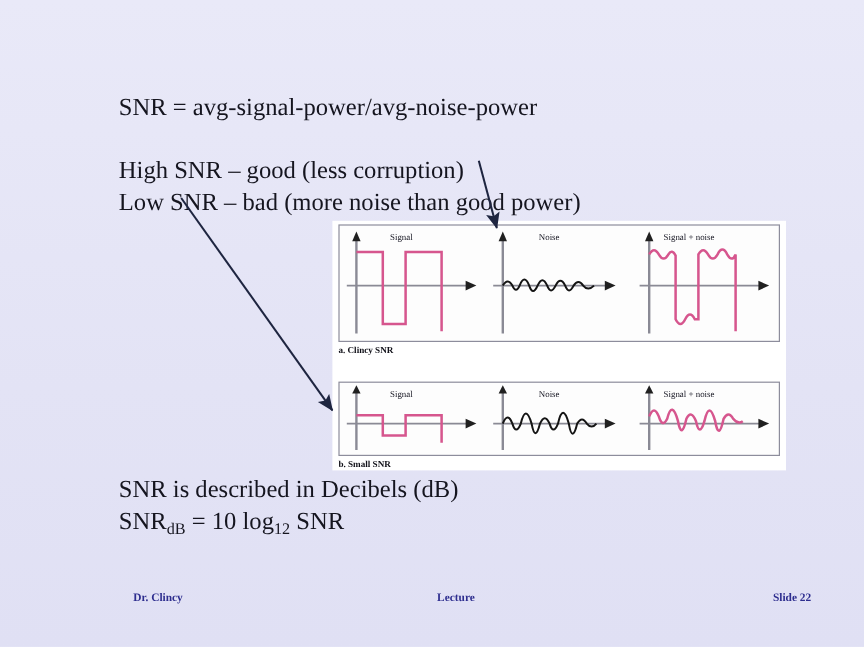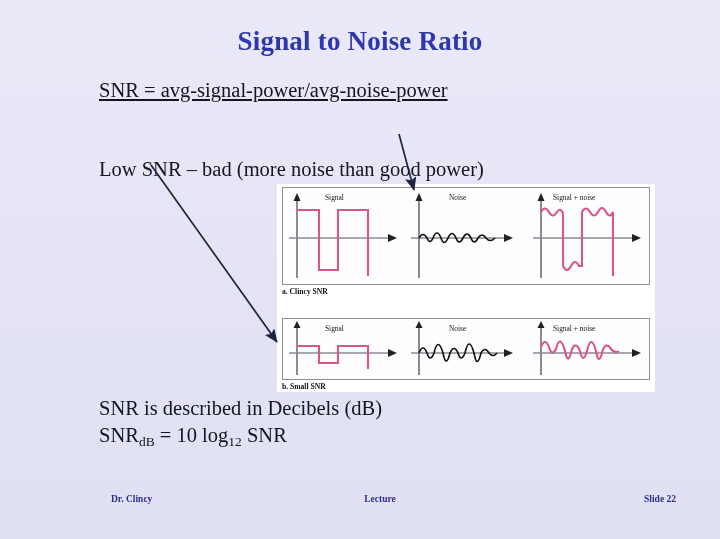--- a/index.html
+++ b/index.html
@@ -35,21 +35,21 @@
     font-family: "Liberation Serif", "DejaVu Serif", serif;
   }
   .body-line {
     position: absolute;
     color: #15151f;
     font-size: 20.5px;
     font-family: "Liberation Serif", "DejaVu Serif", serif;
     white-space: nowrap;
     line-height: 1.0;
   }
-  .l-snrdef { left: 99px;  top: 80px; text-decoration: underline; }
+  .l-snrdef { left: 99px;  top: 80px; }
   .l-high   { left: 99px;  top: 132px; }
   .l-low    { left: 99px;  top: 159px; }
   .l-deci   { left: 99px;  top: 398px; }
   .l-form   { left: 99px;  top: 425px; }
   .sub {
     font-size: 13.5px;
     vertical-align: baseline;
     position: relative;
     top: 4px;
   }
@@ -121,23 +121,23 @@
   }
   #footer-left   { left: 91px; }
   #footer-center { left: 0; width: 720px; text-align: center; }
   #footer-right  { right: 44px; }
 </style>
 </head>
 <body>
 
 <div id="slide">
 
-  <div class="title">Signal to Noise Ratio</div>
 
   <div class="body-line l-snrdef">SNR = avg-signal-power/avg-noise-power</div>
+  <div class="body-line l-high">High SNR – good (less corruption)</div>
   <div class="body-line l-low">Low SNR – bad (more noise than good power)</div>
   <div class="body-line l-deci">SNR is described in Decibels (dB)</div>
 
   <div class="body-line l-form">
     <span>SNR</span><span class="sub">dB</span><span> = 10 log</span><span class="sub">12</span><span> SNR</span>
   </div>
 
   <div id="figure">
 
     <div class="panel" id="panel-a">

